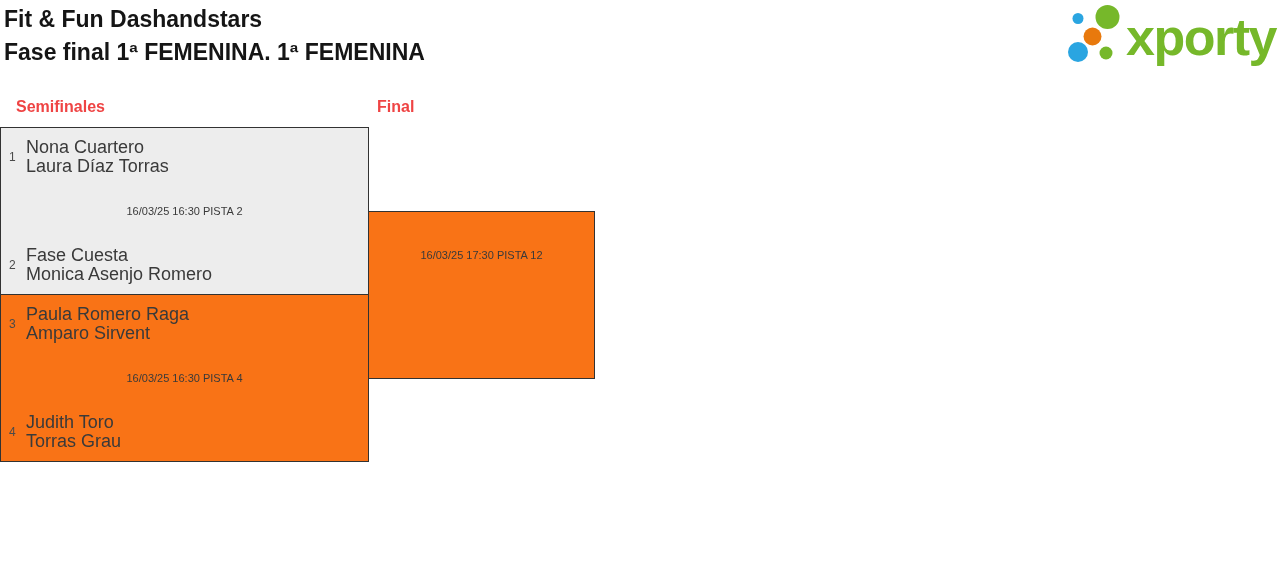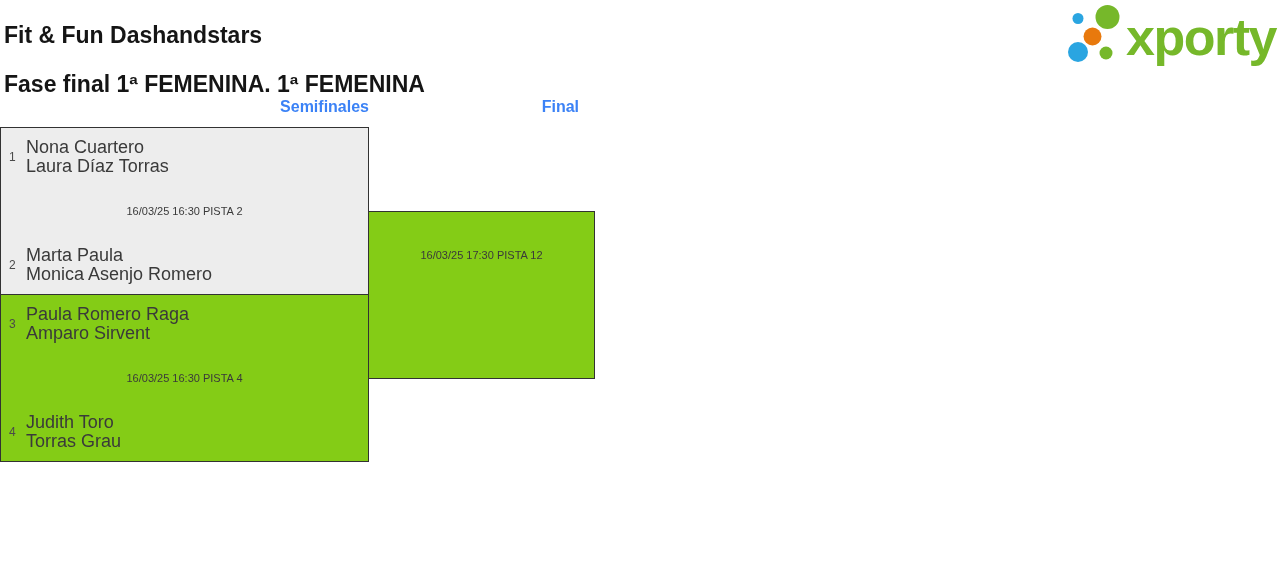--- a/index.html
+++ b/index.html
@@ -19,21 +19,20 @@
     left: 4px;
     top: 3px;
     color: #151515;
   }
   .title-line {
     font-size: 23px;
     font-weight: 700;
     line-height: 33px;
     letter-spacing: 0;
     white-space: nowrap;
-    margin-top: 16px;
   }
 
   .logo {
     position: absolute;
     top: 2px;
     right: 4px;
     height: 70px;
     display: flex;
     align-items: flex-start;
     cursor: pointer;
@@ -46,30 +45,31 @@
     line-height: 70px;
     margin-left: 5px;
   }
 
   
   .round-header {
     position: absolute;
     top: 98px;
     font-size: 16px;
     font-weight: 700;
-    color: #3b82f6;
-    text-align: right;
+    color: #ef4444;
+    text-align: left;
+    padding-left: 16px;
   }
   .rh-semis { left: 0; width: 369px; }
-  .rh-final { left: 353px; width: 226px; }
+  .rh-final { left: 361px; width: 226px; }
 
   .match {
     position: absolute;
     border: 1px solid #323232;
-    background: #84cc16;
+    background: #f97316;
   }
   .match.gray { background: #ededed; }
 
   .sf1 { left: 0; top: 127px; width: 369px; height: 168px; }
   .sf2 { left: 0; top: 294px; width: 369px; height: 168px; }
   .final-box { left: 368px; top: 211px; width: 227px; height: 168px; }
 
   .team {
     position: absolute;
     left: 0;
@@ -131,21 +131,21 @@
       <span class="seed">1</span>
       <span class="names">
         <span>Nona Cuartero</span>
         <span>Laura Díaz Torras</span>
       </span>
     </div>
     <div class="schedule sched-center">16/03/25 16:30 PISTA 2</div>
     <div class="team team-bottom">
       <span class="seed">2</span>
       <span class="names">
-        <span>Marta Paula</span>
+        <span>Fase Cuesta</span>
         <span>Monica Asenjo Romero</span>
       </span>
     </div>
   </div>
 
   <div class="match sf2">
     <div class="team team-top">
       <span class="seed">3</span>
       <span class="names">
         <span>Paula Romero Raga</span>

